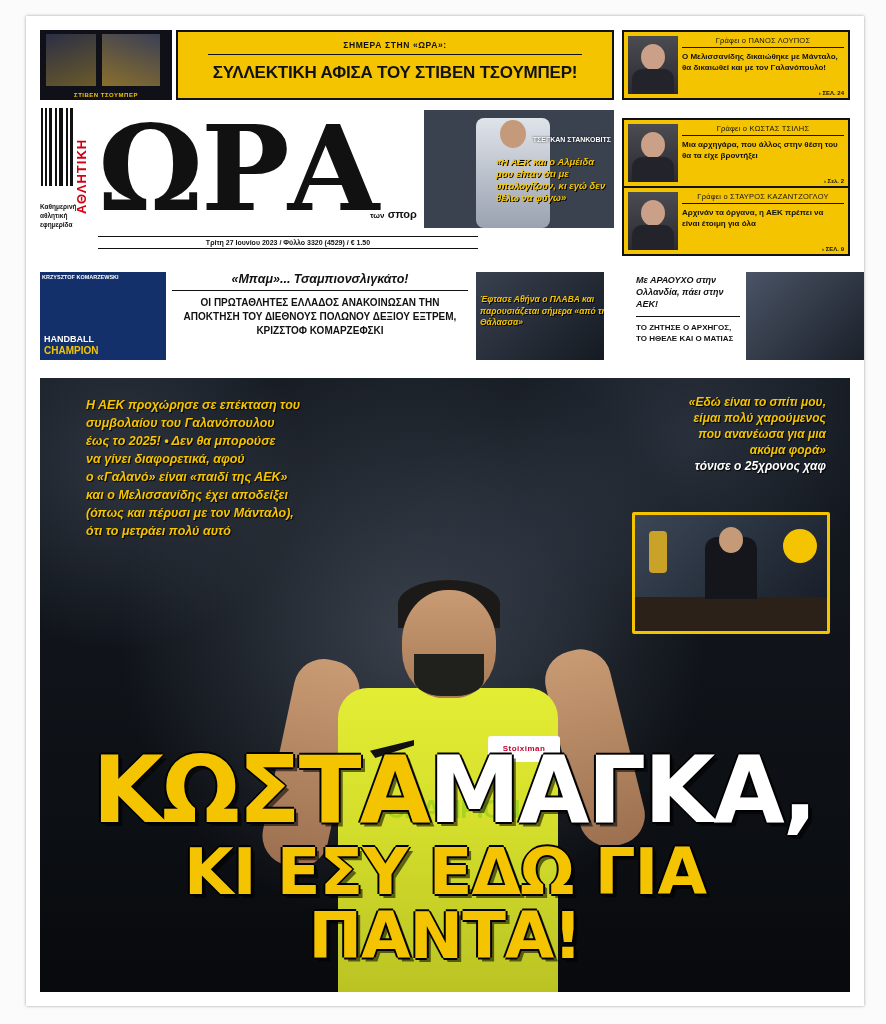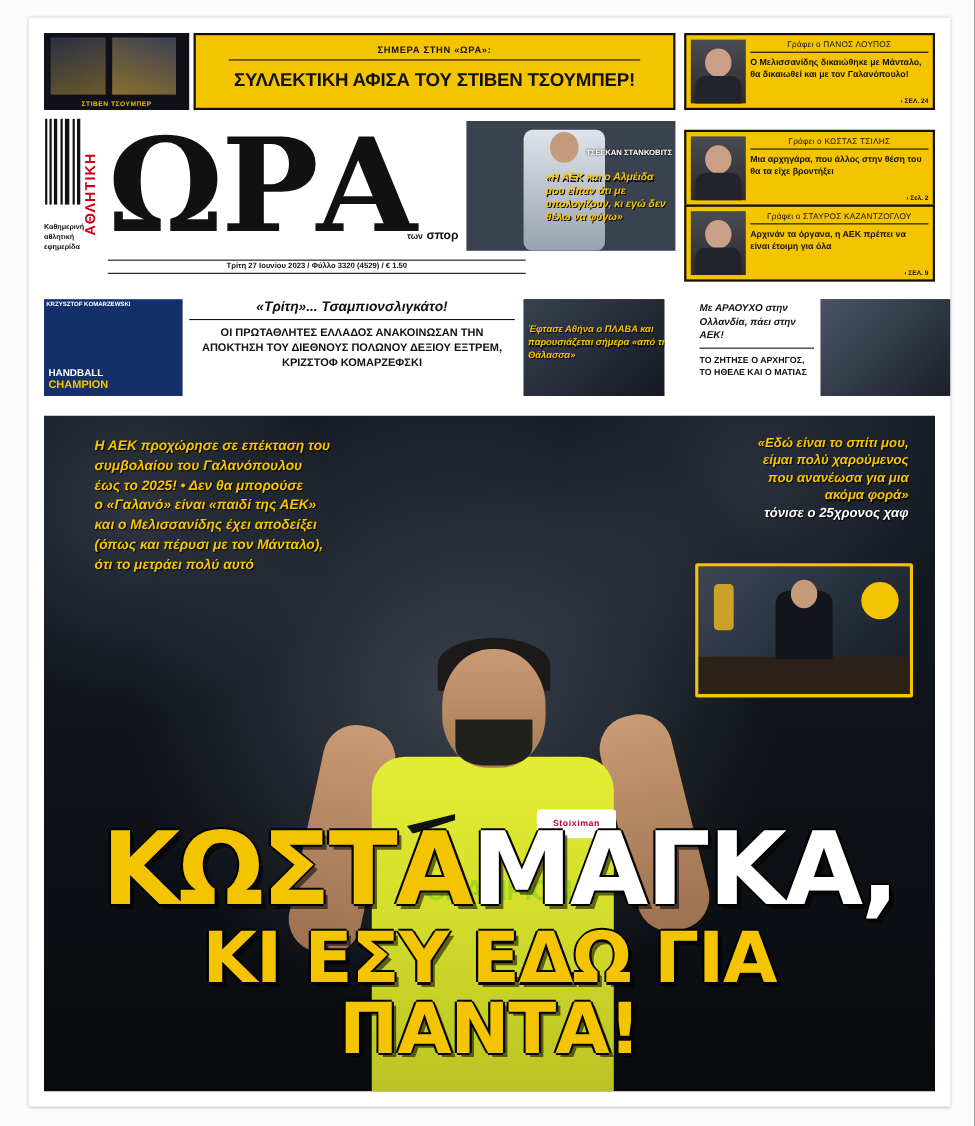--- a/index.html
+++ b/index.html
@@ -359,21 +359,21 @@
     <div class="issueline">Τρίτη 27 Ιουνίου 2023 / Φύλλο 3320 (4529) / € 1.50</div>
   </div>
 
   <div class="row2">
     <div class="r2-left">
       <div class="tag">KRZYSZTOF KOMARZEWSKI</div>
       <div class="hb">HANDBALL</div>
       <div class="wl">CHAMPION</div>
     </div>
     <div class="r2-mid">
-      <div class="kicker">«Τρίτη»... Τσαμπιονσλιγκάτο!</div>
+      <div class="kicker">«Μπαμ»... Τσαμπιονσλιγκάτο!</div>
       <div class="sep"></div>
       <div class="body">ΟΙ ΠΡΩΤΑΘΛΗΤΕΣ ΕΛΛΑΔΟΣ ΑΝΑΚΟΙΝΩΣΑΝ ΤΗΝ ΑΠΟΚΤΗΣΗ ΤΟΥ ΔΙΕΘΝΟΥΣ ΠΟΛΩΝΟΥ ΔΕΞΙΟΥ ΕΞΤΡΕΜ, ΚΡΙΖΣΤΟΦ ΚΟΜΑΡΖΕΦΣΚΙ</div>
     </div>
     <div class="r2-photo">
       <div class="g"></div>
       <div class="cap">Έφτασε Αθήνα ο ΠΛΑΒΑ και παρουσιάζεται σήμερα «από την Θάλασσα»</div>
     </div>
     <div class="r2-right">
       <div class="rphoto">
         <div class="gg"></div>
@@ -399,20 +399,21 @@
       <div class="sponsor">
         <div class="st">Stoiximan</div>
       </div>
       <div class="chest-text">CHAMPION</div>
     </div>
 
     <div class="lead">
       <div>Η ΑΕΚ προχώρησε σε επέκταση του</div>
       <div>συμβολαίου του Γαλανόπουλου</div>
       <div>έως το 2025! • Δεν θα μπορούσε</div>
+      <div>να γίνει διαφορετικά, αφού</div>
       <div>ο «Γαλανό» είναι «παιδί της ΑΕΚ»</div>
       <div>και ο Μελισσανίδης έχει αποδείξει</div>
       <div>(όπως και πέρυσι με τον Μάνταλο),</div>
       <div>ότι το μετράει πολύ αυτό</div>
     </div>
 
     <div class="rquote">
       <div>«Εδώ είναι το σπίτι μου,</div>
       <div>είμαι πολύ χαρούμενος</div>
       <div>που ανανέωσα για μια</div>

